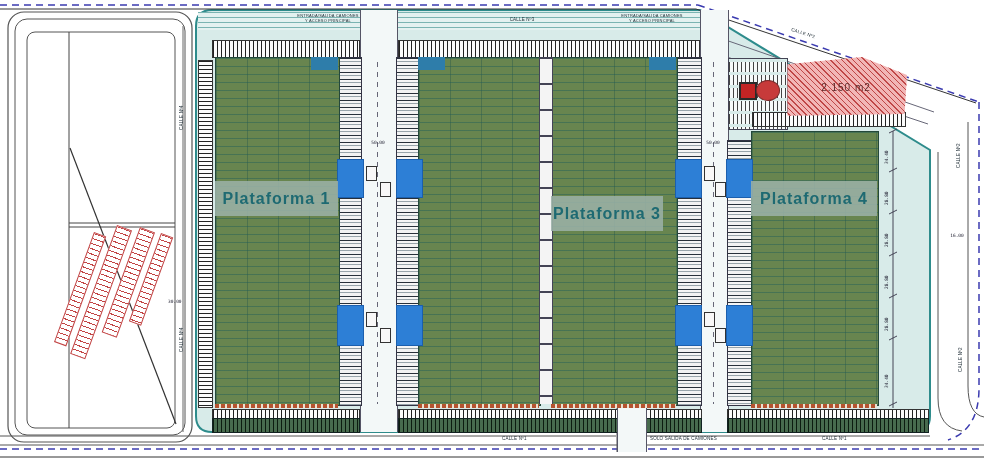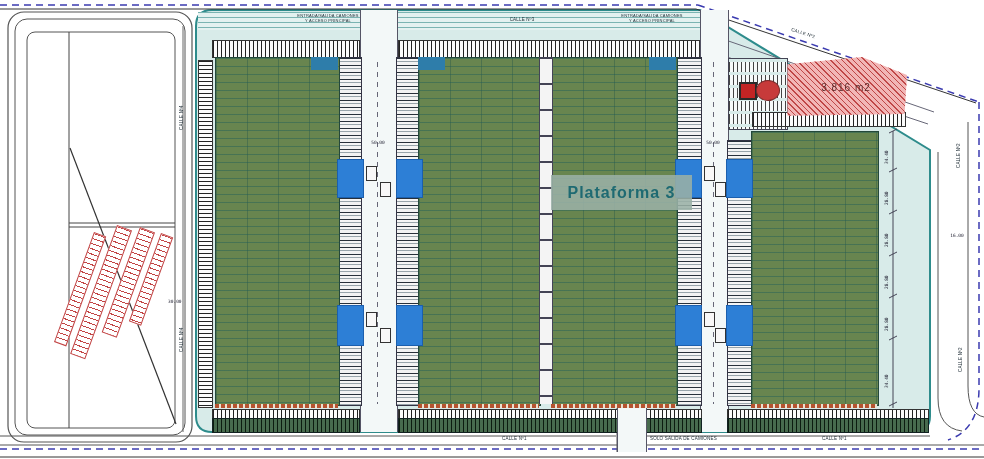--- a/index.html
+++ b/index.html
@@ -133,30 +133,36 @@
   <div class="abs z2 canopy" style="left:675px;top:305px;width:25px;height:39px"></div>
   <div class="abs z2 canopy" style="left:726px;top:305px;width:25px;height:39px"></div>
   <div class="abs z3 truck" style="left:704px;top:166px;width:9px;height:13px"></div>
   <div class="abs z3 truck" style="left:715px;top:182px;width:9px;height:13px"></div>
   <div class="abs z3 truck" style="left:704px;top:312px;width:9px;height:13px"></div>
   <div class="abs z3 truck" style="left:715px;top:328px;width:9px;height:13px"></div>
 
   <div class="abs z3 dim lbl" style="left:360px;top:140px;width:36px">50.00</div>
   <div class="abs z3 dim lbl" style="left:696px;top:140px;width:34px">50.00</div>
 
-  <div class="abs z3 band" style="left:551px;top:175px;width:141px;height:35px">
+  <div class="abs z3 band" style="left:215px;top:181px;width:123px;height:35px">
+    <span>Plataforma 1</span>
+  </div>
+  <div class="abs z3 band" style="left:551px;top:196px;width:112px;height:35px">
     <span>Plataforma 3</span>
+  </div>
+  <div class="abs z3 band" style="left:751px;top:181px;width:126px;height:35px">
+    <span>Plataforma 4</span>
   </div>
 
   <div class="abs z1 carpark" style="left:728px;top:58px;width:58px;height:70px"></div>
   <div class="abs z1 combv" style="left:752px;top:112px;width:152px;height:13px"></div>
   <div class="abs z3 redsq" style="left:739px;top:82px;width:14px;height:14px"></div>
   <div class="abs z3 redcirc" style="left:756px;top:80px;width:22px;height:19px"></div>
   <div class="abs z2 hatch reserved" style="left:785px;top:57px;width:122px;height:60px;clip-path:polygon(2% 12%,63% 0%,100% 30%,98% 95%,2% 98%)">
-    <span>3.816 m2</span>
+    <span>2.150 m2</span>
   </div>
 
   <div class="abs z2 doorstrip" style="left:215px;top:404px;width:123px;height:4px"></div>
   <div class="abs z2 doorstrip" style="left:418px;top:404px;width:121px;height:4px"></div>
   <div class="abs z2 doorstrip" style="left:551px;top:404px;width:125px;height:4px"></div>
   <div class="abs z2 doorstrip" style="left:751px;top:404px;width:126px;height:4px"></div>
   <div class="abs z1 combv" style="left:212px;top:409px;width:146px;height:9px"></div>
   <div class="abs z1 combv" style="left:398px;top:409px;width:219px;height:9px"></div>
   <div class="abs z1 combv" style="left:645px;top:409px;width:55px;height:9px"></div>
   <div class="abs z1 combv" style="left:727px;top:409px;width:200px;height:9px"></div>

